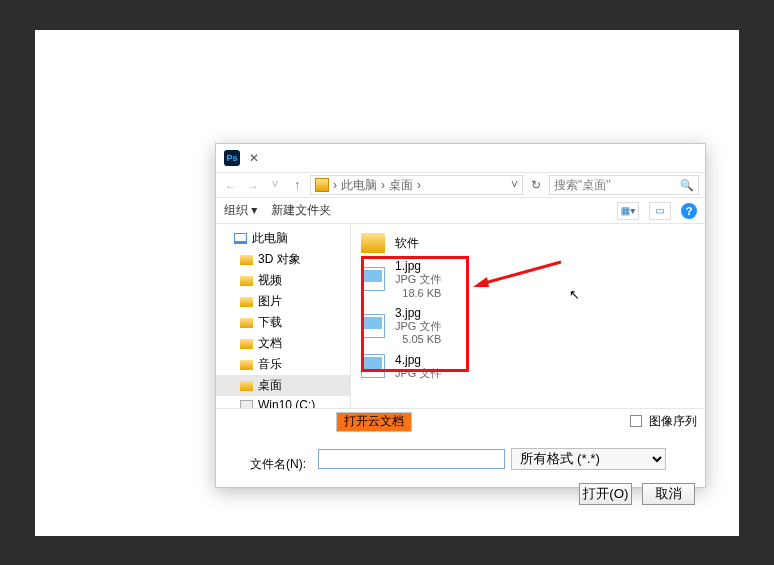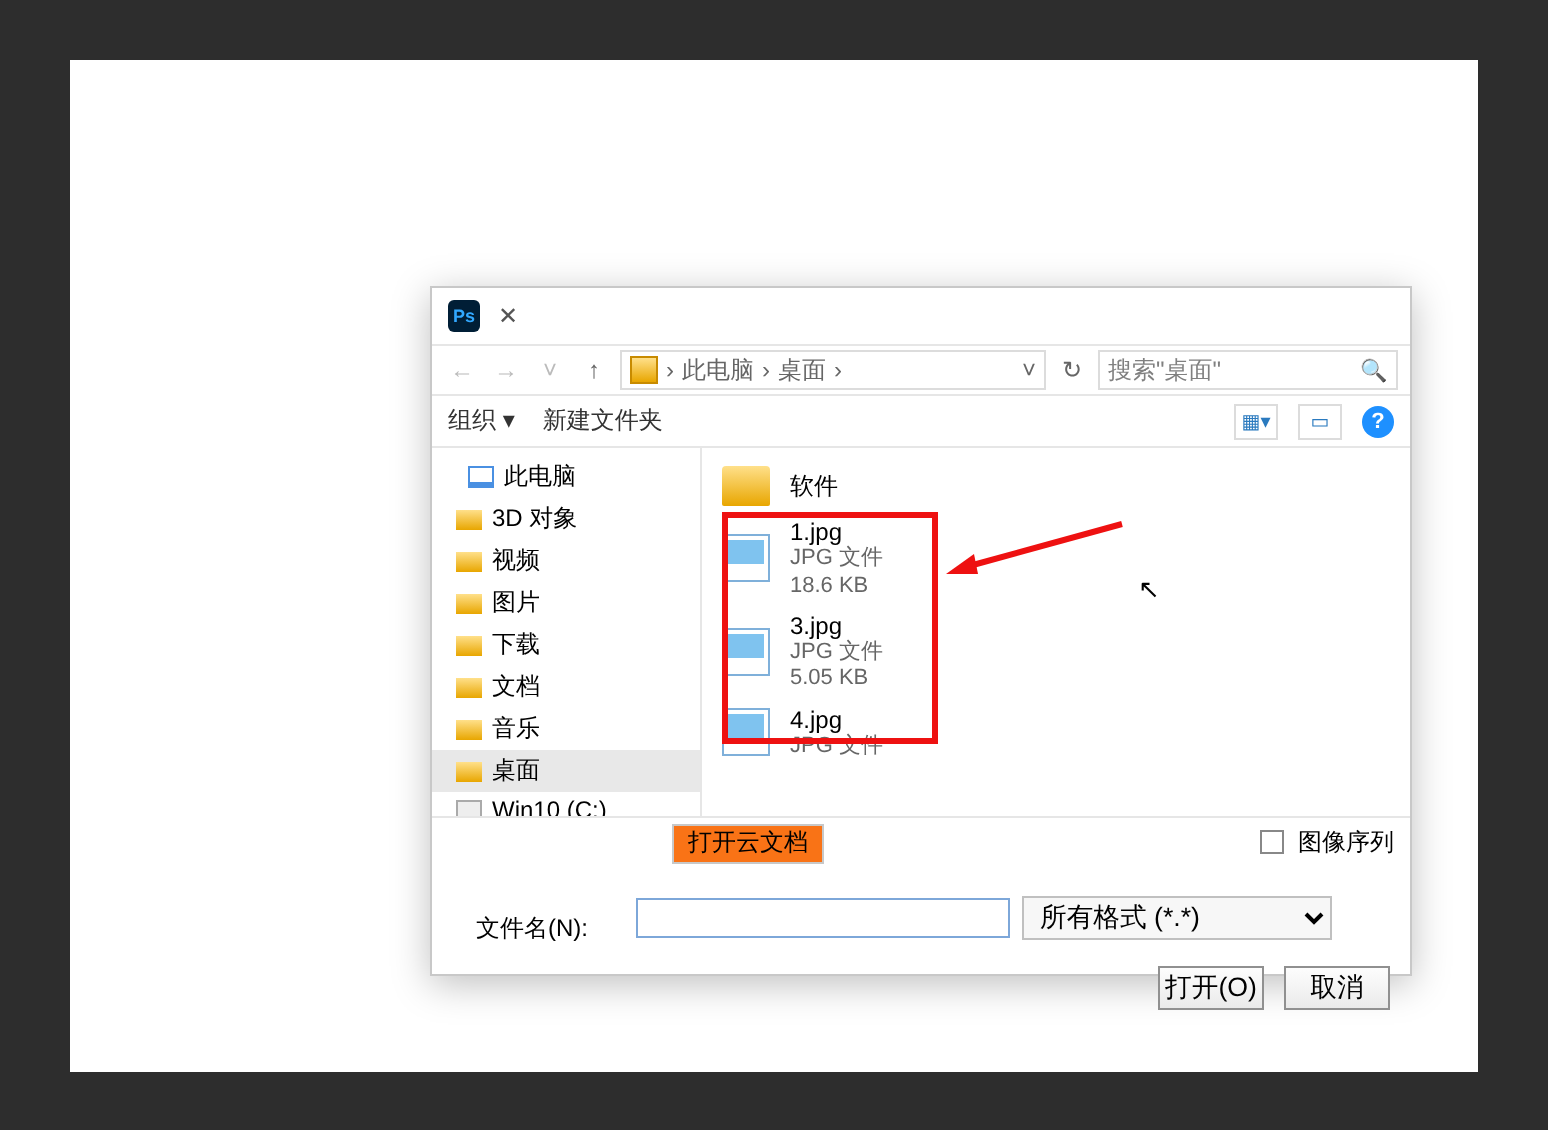--- a/index.html
+++ b/index.html
@@ -23,44 +23,44 @@
 
   .toolbar { height:26px; display:flex; align-items:center; padding:0 8px; gap:14px; font-size:12px; color:#333; border-bottom:1px solid #e6e6e6;}
   .toolbar .org, .toolbar .newf { cursor:pointer;}
   .toolbar .tr { margin-left:auto; display:flex; align-items:center; gap:10px;}
   .view-btn { width:22px; height:18px; border:1px solid #dcdcdc; display:flex; align-items:center; justify-content:center; color:#2a7abf; font-size:10px;}
   .help { width:16px; height:16px; border-radius:50%; background:#1e90ff; color:#fff; display:flex; align-items:center; justify-content:center; font-size:11px; font-weight:700;}
 
   .body { display:flex; height:184px; }
   .tree { width:135px; border-right:1px solid #e6e6e6; overflow:auto; font-size:12px; padding-top:4px;}
   .tree-item { padding:2px 0 2px 18px; display:flex; align-items:center; gap:5px; cursor:pointer; white-space:nowrap;}
-  .tree-item.l2 { padding-left:12px;}
+  .tree-item.l2 { padding-left:24px;}
   .tree-item.selected { background:#e8e8e8;}
   .ico-pc { width:13px; height:11px; border:1px solid #4a90e2; border-bottom-width:3px;}
   .ico-folder { width:13px; height:10px; background:linear-gradient(#ffe08a,#e8a600);}
   .ico-disk { width:13px; height:10px; background:#eee; border:1px solid #aaa;}
 
   .filepane { flex:1; position:relative; padding:6px 8px; font-size:12px;}
   .folder-row, .file-row { display:flex; align-items:center; gap:10px; padding:3px 2px; cursor:default;}
   .folder-ico { width:24px; height:20px; background:linear-gradient(#ffe08a,#e8a600); border-radius:2px 2px 1px 1px;}
   .file-ico { width:24px; height:24px; background:#fff; border:1px solid #7fb0da; position:relative;}
   .file-ico::before { content:""; position:absolute; left:2px; top:2px; right:2px; height:12px; background:#7fc3ef;}
   .file-meta { display:flex; flex-direction:column; line-height:1.2;}
-  .file-meta .sub { font-size:11px; color:#666;}
+  .file-meta .sub { font-size:11px; color:#666;text-align:right;}
   .redbox { position:absolute; left:10px; top:32px; width:108px; height:116px; border:3px solid #e11; pointer-events:none;}
   .arrow { position:absolute; left:122px; top:36px; width:90px; height:30px; pointer-events:none;}
   .cursor { position:absolute; left:218px; top:63px; font-size:13px; color:#000; pointer-events:none;}
 
   .midbar { height:26px; border-top:1px solid #e6e6e6; display:flex; align-items:center; font-size:12px; padding:0 8px; gap:12px;}
   .cloud { width:76px; height:20px; border:1px solid #c8c8c8; background:#f97316; display:flex; align-items:center; justify-content:center; cursor:pointer; margin-left:112px;}
   .checkbox { width:12px; height:12px; border:1px solid #888; display:inline-block; margin-right:4px; vertical-align:-2px;}
 
   .bottom { padding:10px 10px 8px 10px; font-size:12px; }
   .line1 { display:flex; align-items:center; gap:6px;}
-  .line1 .lbl { width:86px; text-align:center; padding-right:6px;margin-top:12px;}
+  .line1 .lbl { width:86px; text-align:right; padding-right:6px;margin-top:12px;}
   .line1 input { flex:0 0 160px; height:20px; border:1px solid #7da7d9; padding:0 4px;}
   .line1 select { flex:0 0 155px; height:22px; border:1px solid #c0c0c0; background:#f7f7f7; padding:0 4px;}
   .line2 { display:flex; justify-content:flex-end; gap:10px; margin-top:10px;}
   .btn { width:53px; height:22px; border:1px solid #909090; background:linear-gradient(#fdfdfd,#eaeaea); cursor:pointer;}
 </style>
 </head>
 <body>
 
 <div class="page">
   <div class="dialog">

